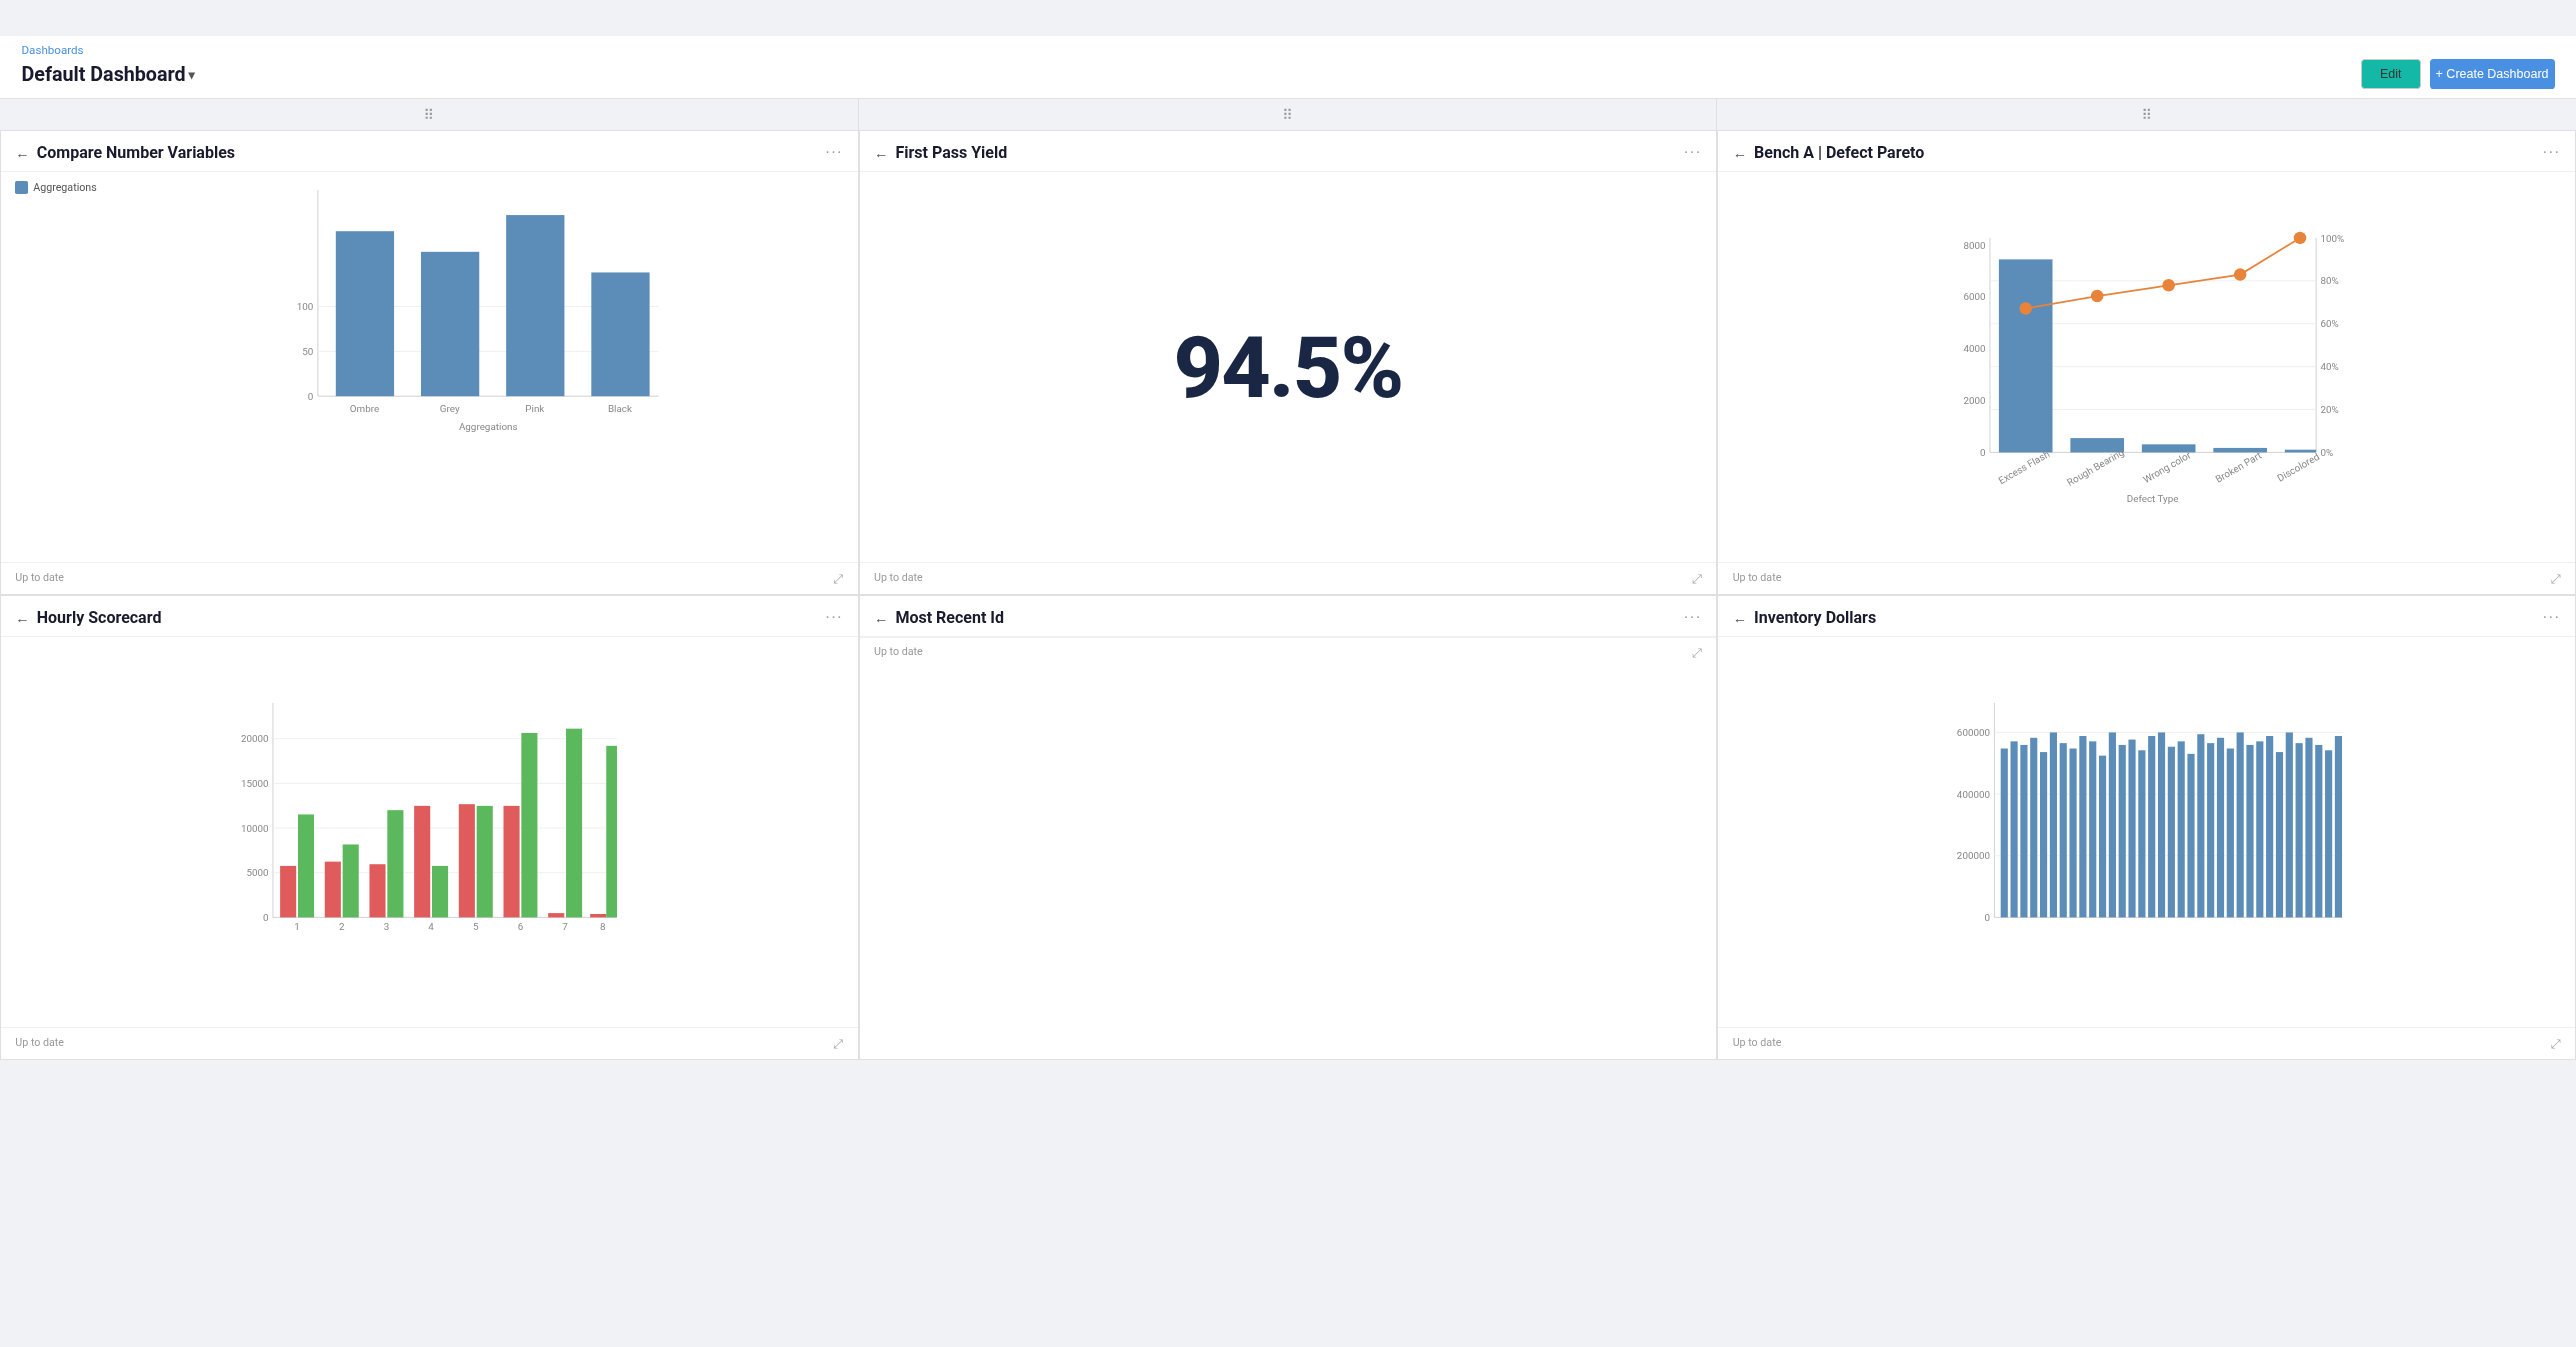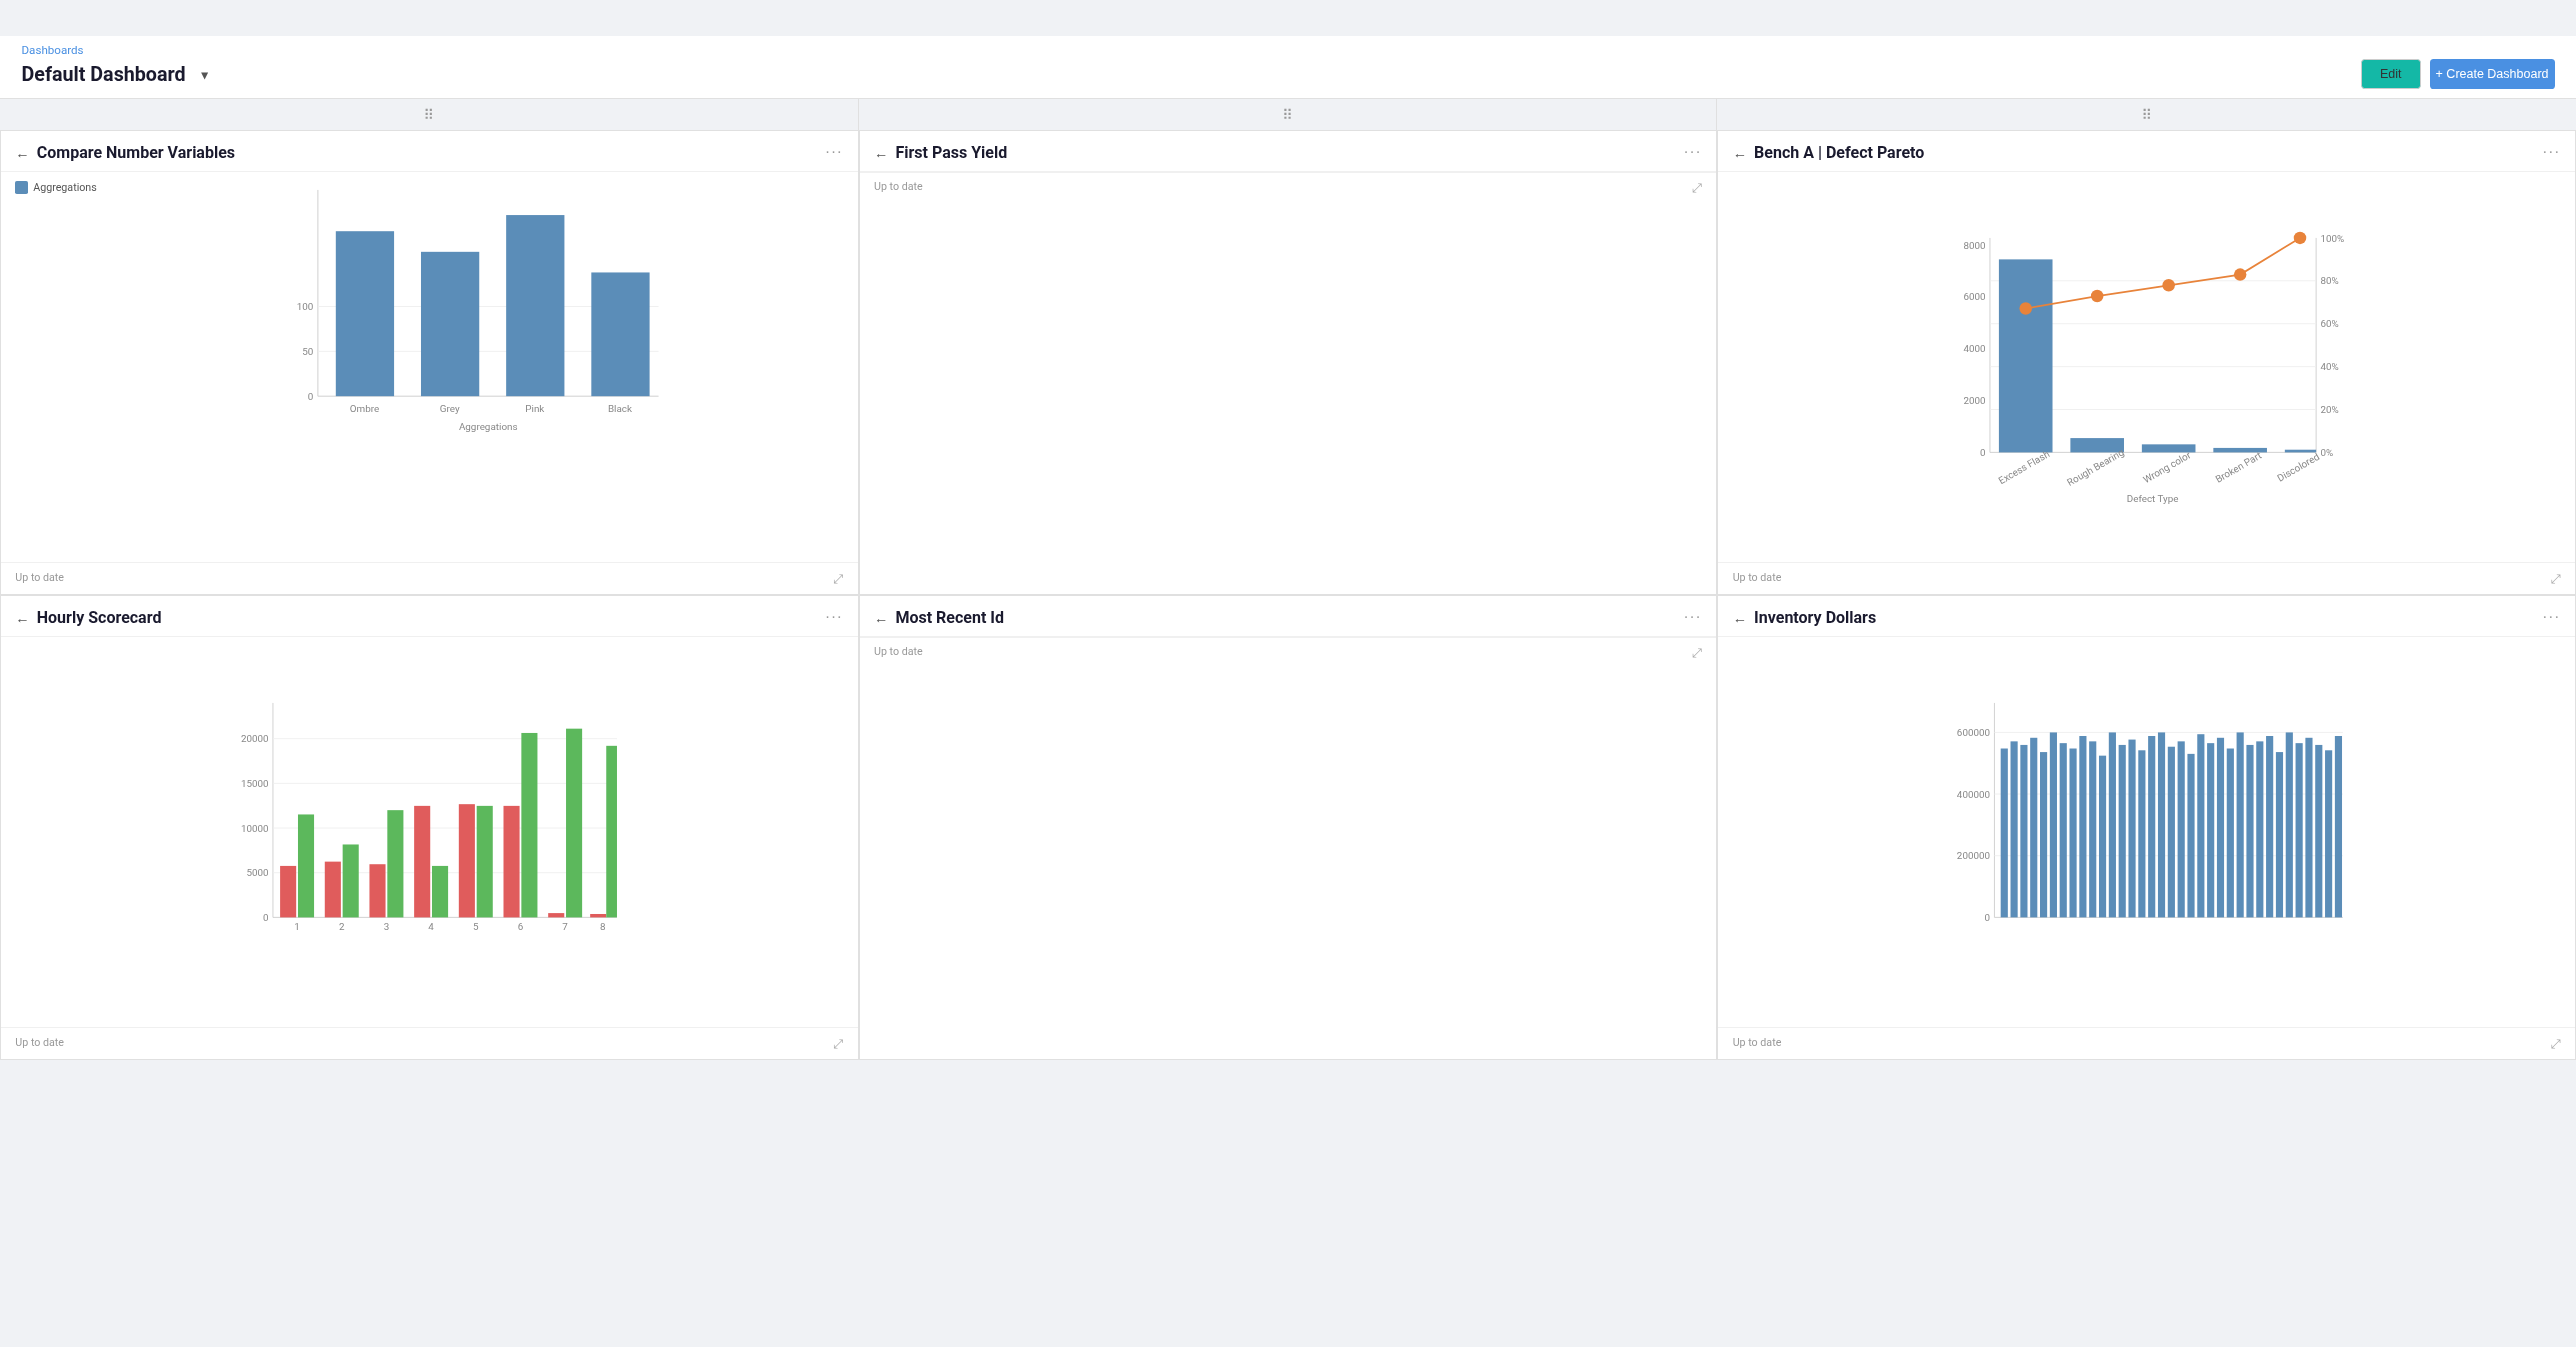--- a/index.html
+++ b/index.html
@@ -2,21 +2,21 @@
 <html style="font-size:14.3px"><head>
   <meta charset="utf-8">
   <style>
     * { box-sizing: border-box; margin: 0; padding: 0; }
     body { font-family: -apple-system, BlinkMacSystemFont, 'Segoe UI', Roboto, sans-serif; background: #f0f2f5; }
 
     
     .header { background: #fff; border-bottom: 0.9px solid #e0e0e0; padding: 7.2px 21.5px 9px; margin-top: 36px; }
     .breadcrumb { color: #4a90e2; font-size: 11.6px; cursor: pointer; }
     .header-row { display: flex; align-items: center; justify-content: space-between; margin-top: 1.8px; }
-    .dashboard-title { display: flex; align-items: center; gap: 16px; font-size: 19.7px; font-weight: 700; color: #1a1a2e; }
+    .dashboard-title { display: flex; align-items: center; gap: 3px; font-size: 19.7px; font-weight: 700; color: #1a1a2e; }
     .dropdown-arrow { font-size: 12.5px; color: #555; cursor: pointer; }
     .header-actions { display: flex; gap: 9px; align-items: center; }
     .btn-edit { border: 0.9px solid #ccc; background: #14b8a6; padding: 7.2px 18px; border-radius: 3.6px; font-size: 12.5px; cursor: pointer; color: #333; }
     .btn-create { background: #4a90e2; color: #fff; border: none; padding: 8px 6px; border-radius: 3.6px; font-size: 12.5px; cursor: pointer; display: flex; align-items: center; gap: 5.4px; font-weight: 500; }
 
     
     .dashboard-grid { display: grid; grid-template-columns: 1fr 1fr 1fr; gap: 0; }
 
     
     .drag-handle-row { display: grid; grid-template-columns: 1fr 1fr 1fr; background: #f0f2f5; }
@@ -115,20 +115,23 @@
     </div>
   </div>
 
   <div class="card">
     <div class="card-header">
       <div class="card-title">
         <span class="card-back-arrow">←</span>
         <span>First Pass Yield</span>
       </div>
       <span class="card-menu">···</span>
+    </div>
+    <div class="card-body">
+      <div class="big-number">94.5%</div>
     </div>
     <div class="card-footer">
       <span>Up to date</span>
       <span class="expand-icon">⤢</span>
     </div>
   </div>
 
   <div class="card">
     <div class="card-header">
       <div class="card-title">

